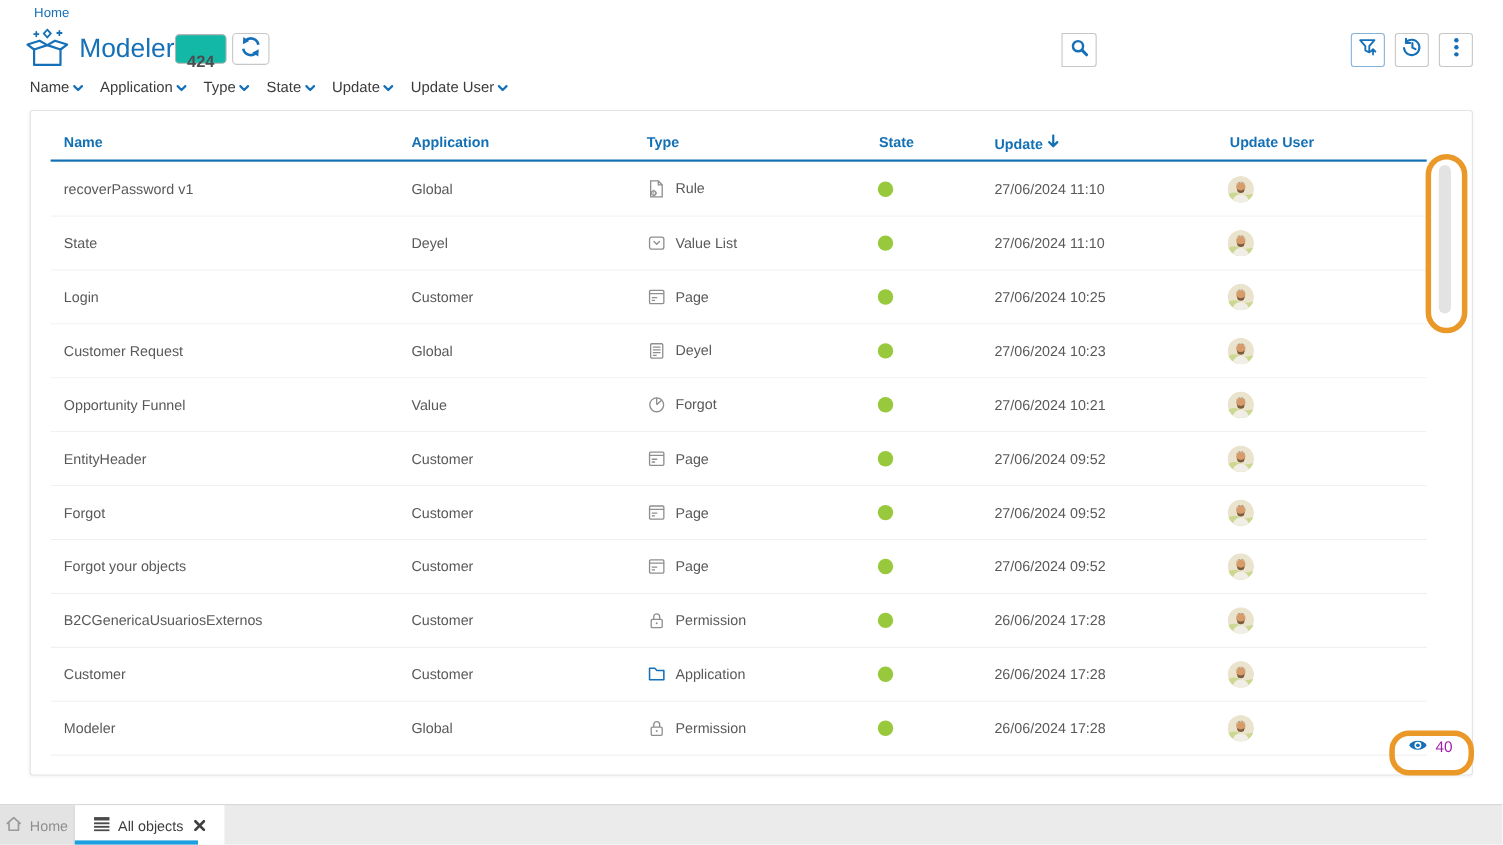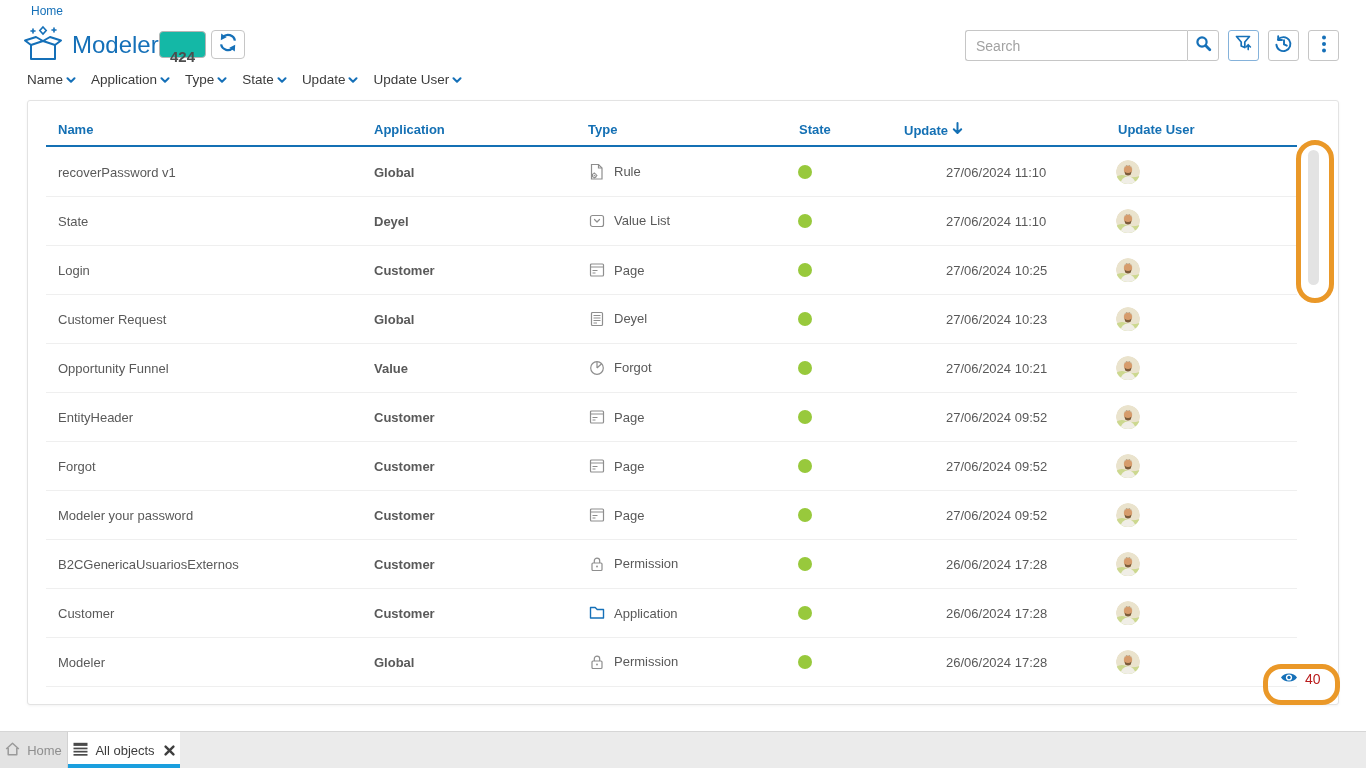--- a/index.html
+++ b/index.html
@@ -35,39 +35,39 @@
   
   .card { position:absolute; left:27px; top:100px; width:1312px; height:605px; background:#fff;
     border:1px solid #e3e3e3; border-radius:3px; box-shadow:0 1px 3px rgba(0,0,0,.05); }
   .thead { position:absolute; left:18px; top:14px; width:1251px; height:32px; border-bottom:2px solid #1470b4; }
   .th { position:absolute; top:7px; font-size:13px; font-weight:bold; color:#1470b4; white-space:nowrap; }
   .th-name { left:12px; } .th-app { left:328px; } .th-type { left:542px; }
   .th-state { left:753px; } .th-update { left:858px; display:flex; align-items:center; gap:4px; } .th-user { left:1072px; }
   .rows { position:absolute; left:18px; top:47px; width:1251px; }
   .row { position:relative; height:49px; border-bottom:1px solid #efefef; background:#fff; }
   .cell { position:absolute; top:50%; transform:translateY(-50%); font-size:13px; color:#595959; white-space:nowrap; }
-  .c-name { left:12px;text-align:center; } .c-app { left:328px;font-weight:bold; }
+  .c-name { left:12px;text-align:center; } .c-app { left:328px; }
   .c-type { left:542px; display:flex; align-items:flex-start; gap:9px; }
   .ticon { display:inline-flex; align-items:center; width:17px; justify-content:center; }
   .dot { position:absolute; left:752px; top:50%; transform:translateY(-50%); width:14px; height:14px; border-radius:50%; }
-  .c-update { left:858px;margin-left:42px; }
+  .c-update { left:858px; }
   .avatar { position:absolute; left:1070px; top:50%; transform:translateY(-50%); width:24px; height:24px;
     border-radius:50%; overflow:hidden; cursor:pointer; }
   .visible-count { position:absolute; left:1252px; top:570px; display:flex; align-items:center; gap:7px;
-    color:#b91c1c; font-size:14px; cursor:pointer; }
+    color:#a21caf; font-size:14px; cursor:pointer; }
   
   .scroll-thumb { position:absolute; left:1308px; top:150px; width:11px; height:135px; background:#e3e3e3; border-radius:6px; z-index:5; cursor:pointer; }
   .ring { position:absolute; border:5px solid #ea9828; background:transparent; z-index:6; pointer-events:none; }
   .ring-scroll { left:1296px; top:140px; width:38px; height:163px; border-radius:19px; }
   .ring-count { left:1263px; top:664px; width:77px; height:41px; border-radius:18px; }
   
   .tabbar { position:absolute; left:0; top:731px; width:1366px; height:37px; background:#ebebeb; border-top:1px solid #d6d6d6; }
   .tab { position:absolute; top:0; height:36px; display:flex; align-items:center; justify-content:center; gap:7px; font-size:13px; cursor:pointer; }
   .tab-home { left:0; width:68px; background:#e3e3e3; border-right:1px solid #d2d2d2; color:#8f8f8f; }
-  .tab-all { left:68px; width:112px; background:#ffffff; color:#3c3c3c; }
+  .tab-all { left:68px; width:136px; background:#ffffff; color:#3c3c3c; }
   .tab-underline { position:absolute; left:68px; bottom:0; width:112px; height:4px; background:#1b9fde; }
   .tab-close { display:inline-flex; margin-left:2px; cursor:pointer; }
 </style>
 </head>
 <body>
 
 <a class="top-home">Home</a>
 
 <span class="logo">
   <svg width="42" height="38" viewBox="0 0 42 38">
@@ -92,21 +92,20 @@
     <svg width="20" height="19" viewBox="0 0 20 19">
       <path d="M16.9 7.6 A7 7 0 0 0 4.9 4.2" fill="none" stroke="#1570b8" stroke-width="2.3"></path>
       <polygon points="3.2,0.6 2.8,7.2 8.6,4.2" fill="#1570b8"></polygon>
       <path d="M3.1 11.4 A7 7 0 0 0 15.1 14.8" fill="none" stroke="#1570b8" stroke-width="2.3"></path>
       <polygon points="16.8,18.4 17.2,11.8 11.4,14.8" fill="#1570b8"></polygon>
     </svg>
   </span>
 </span>
 
 <span class="search-wrap">
-  <input class="search-input" type="text" placeholder="Search" style="">
   <span class="btn search-btn">
     <span>
       <svg width="17" height="17" viewBox="0 0 17 17">
         <circle cx="7" cy="7" r="4.6" fill="none" stroke="#1570b8" stroke-width="2.2"></circle>
         <line x1="10.6" y1="10.6" x2="14.8" y2="14.8" stroke="#1570b8" stroke-width="2.8" stroke-linecap="round"></line>
       </svg>
     </span>
   </span>
 </span>
 
@@ -369,21 +368,21 @@
     <span class="avatar"><svg width="24" height="24" viewBox="0 0 24 24">
             <circle cx="12" cy="12" r="12" fill="#eae3cd"></circle>
             <path d="M0 17 Q5 13.5 10 16 T24 16 V24 H0 Z" fill="#ccd88f"></path>
             <path d="M4.5 24 a7.5 7.5 0 0 1 15 0 Z" fill="#f0eee6"></path>
             <circle cx="12" cy="10" r="4.2" fill="#d69c6c"></circle>
             <path d="M7.6 9.6 a4.4 4.4 0 0 1 8.8 0 l-0.7 -2.8 -3.7 -1.6 -3.7 1.6 Z" fill="#6e5234"></path>
             <path d="M8.5 11.6 q3.5 3 7 0 l-0.7 3 q-2.8 1.8 -5.6 0 Z" fill="#7c5c3a"></path>
           </svg></span>
   </div>
       <div class="row">
-    <span class="cell c-name">Modeler your password</span>
+    <span class="cell c-name">Forgot your objects</span>
     <span class="cell c-app">Customer</span>
     <span class="cell c-type">
       <span class="ticon">
             <svg width="16" height="15" viewBox="0 0 16 15" fill="none" stroke="#8e8e8e" stroke-width="1.2">
               <rect x="1.5" y="1.5" width="13" height="12" rx="1"></rect>
               <path d="M1.5 4.5 H14.5"></path>
               <path d="M3.5 8 H8.5 M3.5 10.5 H6.5"></path>
             </svg>
           </span>
       <span>Page</span>

